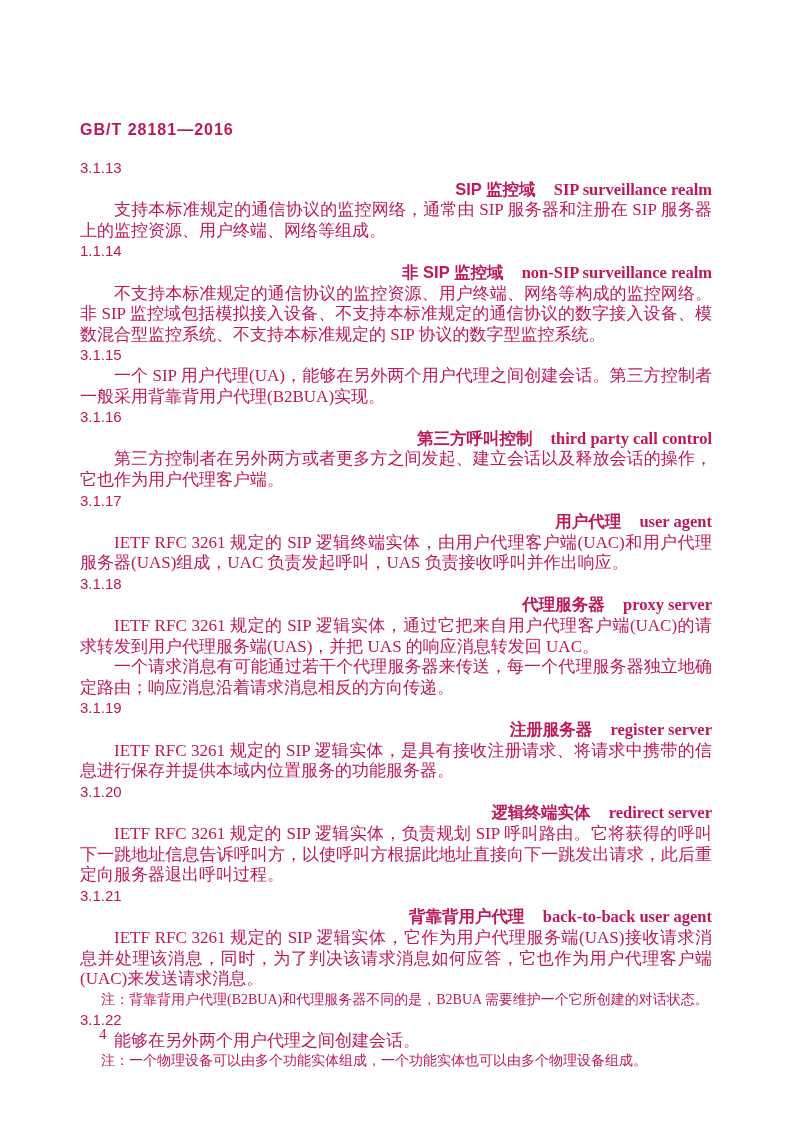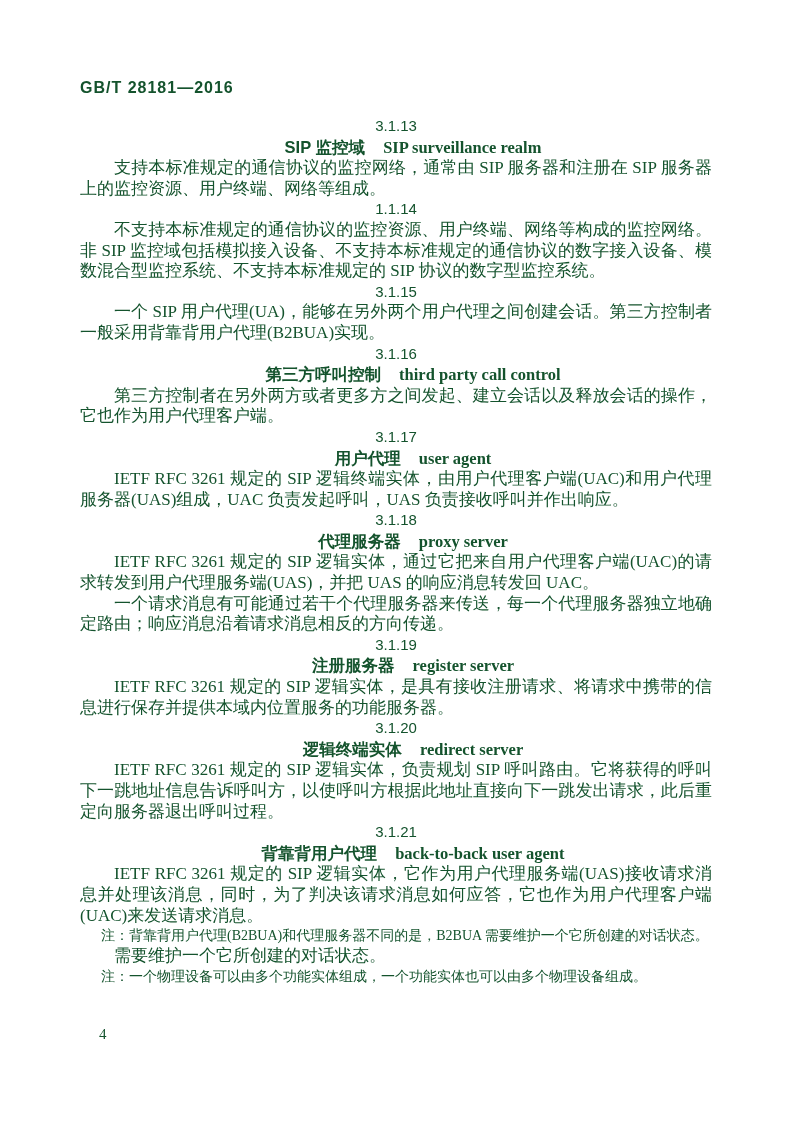--- a/index.html
+++ b/index.html
@@ -6,48 +6,48 @@
     margin: 0;
     padding: 0;
     background: #ffffff;
   }
   .page {
     position: relative;
     width: 794px;
     height: 1123px;
     box-sizing: border-box;
     background: #ffffff;
-    color: #14532d;
-    padding: 78px 82px 0 80px;
+    color: #be185d;
+    padding: 120px 82px 0 80px;
     overflow: hidden;
   }
   .doc-header {
     font-family: "Liberation Sans", "DejaVu Sans", sans-serif;
     font-weight: 700;
     font-size: 16px;
     letter-spacing: 1px;
     line-height: 20px;
     margin-bottom: 18px;
   }
   .terms {
     font-family: "Liberation Serif", "DejaVu Serif", serif;
     font-size: 17px;
     line-height: 20.6px;
     text-align: justify;
   }
   .clause-number {
     font-family: "Liberation Sans", "DejaVu Sans", sans-serif;
     font-size: 15px;
     line-height: 20.6px;
-    text-align: center;
+    text-align: left;
   }
   .term-line {
     margin-left: 2em;
     line-height: 20.6px;
-    text-align: center;
+    text-align: right;
     font-weight: 700;
   }
   .term-zh {
     font-family: "Liberation Sans", "DejaVu Sans", sans-serif;
     font-size: 16.5px;
   }
   .term-en {
     font-family: "Liberation Serif", "DejaVu Serif", serif;
     font-size: 16.5px;
     margin-left: 1.1em;
@@ -81,20 +81,23 @@
     <div class="term-line">
       <span class="term-zh">SIP 监控域</span><span class="term-en">SIP surveillance realm</span>
     </div>
     <div class="definition">
           <p>支持本标准规定的通信协议的监控网络，通常由 SIP 服务器和注册在 SIP 服务器上的监控资源、用户终端、网络等组成。</p>
         </div>
   </div>
 
   <div class="entry">
     <div class="clause-number">1.1.14</div>
+    <div class="term-line">
+      <span class="term-zh">非 SIP 监控域</span><span class="term-en">non-SIP surveillance realm</span>
+    </div>
     <div class="definition">
           <p>不支持本标准规定的通信协议的监控资源、用户终端、网络等构成的监控网络。非 SIP 监控域包括模拟接入设备、不支持本标准规定的通信协议的数字接入设备、模数混合型监控系统、不支持本标准规定的 SIP 协议的数字型监控系统。</p>
         </div>
   </div>
 
   <div class="entry">
     <div class="clause-number">3.1.15</div>
     <div class="definition">
           <p>一个 SIP 用户代理(UA)，能够在另外两个用户代理之间创建会话。第三方控制者一般采用背靠背用户代理(B2BUA)实现。</p>
         </div>
@@ -156,21 +159,22 @@
     <div class="term-line">
       <span class="term-zh">背靠背用户代理</span><span class="term-en">back-to-back user agent</span>
     </div>
     <div class="definition">
           <p>IETF RFC 3261 规定的 SIP 逻辑实体，它作为用户代理服务端(UAS)接收请求消息并处理该消息，同时，为了判决该请求消息如何应答，它也作为用户代理客户端(UAC)来发送请求消息。</p>
           <div class="note">注：背靠背用户代理(B2BUA)和代理服务器不同的是，B2BUA 需要维护一个它所创建的对话状态。</div>
         </div>
   </div>
 
   <div class="entry">
+    <div class="clause-number">3.1.22</div>
     <div class="definition">
-          <p>需要维护一个它所创建的对话状态。</p>
+          <p>能够在另外两个用户代理之间创建会话。</p>
           <div class="note">注：一个物理设备可以由多个功能实体组成，一个功能实体也可以由多个物理设备组成。</div>
         </div>
   </div>
 </section>
 
   <div class="page-number">4</div>
 </div>
 
 </body></html>

